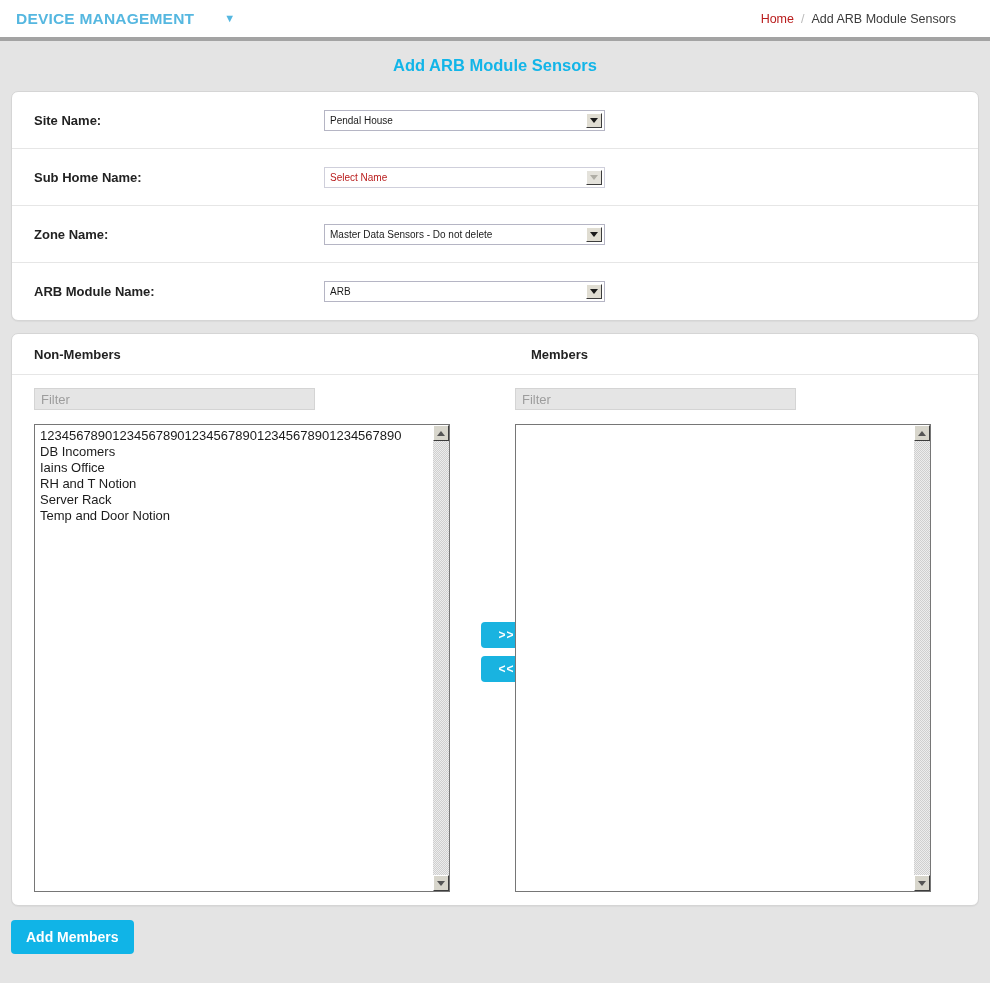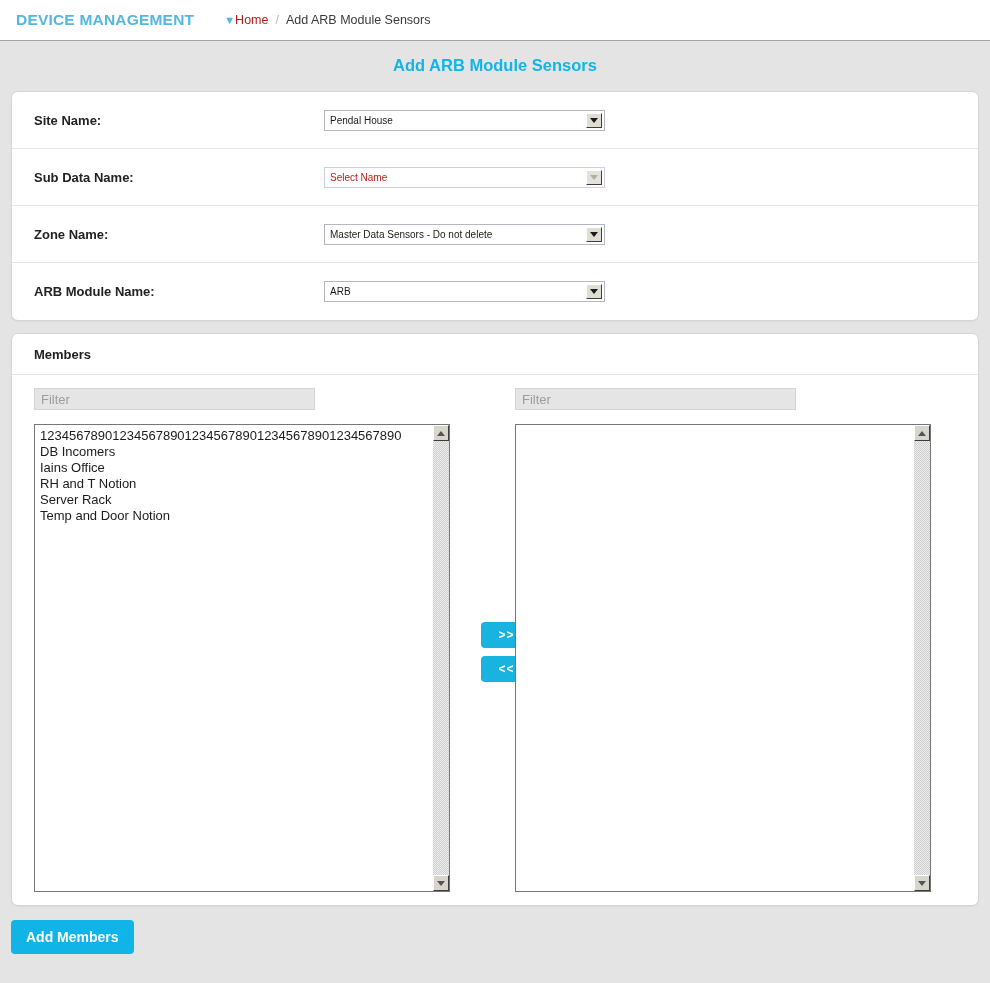--- a/index.html
+++ b/index.html
@@ -14,22 +14,23 @@
     font-size: 13px;
     color: #333;
   }
 
   
   #topbar {
     height: 41px;
     background: #ffffff;
     display: flex;
     align-items: center;
-    padding: 0 22px 0 16px;
-    border-bottom: 1px solid #a3a3a3;
+    justify-content: space-between;
+    padding: 0 34px 0 16px;
+    border-bottom: 4px solid #a3a3a3;
   }
   #brand-wrap { display: flex; align-items: center; }
   #brand {
     color: #55b7e0;
     font-weight: bold;
     font-size: 15.5px;
     letter-spacing: 0.2px;
   }
   #brand-caret {
     margin-left: 30px;
@@ -289,21 +290,21 @@
 
   <div class="form-row">
     <span class="form-label">Site Name:</span>
     <div class="wselect">
       <span class="wselect-text">Pendal House</span>
       <span class="wselect-btn"></span>
     </div>
   </div>
 
   <div class="form-row">
-    <span class="form-label">Sub Data Name:</span>
+    <span class="form-label">Sub Home Name:</span>
     <div class="wselect disabled">
       <span class="wselect-text">Select Name</span>
       <span class="wselect-btn"></span>
     </div>
   </div>
 
   <div class="form-row">
     <span class="form-label">Zone Name:</span>
     <div class="wselect">
       <span class="wselect-text">Master Data Sensors - Do not delete</span>
@@ -317,20 +318,21 @@
       <span class="wselect-text">ARB</span>
       <span class="wselect-btn"></span>
     </div>
   </div>
 
 </div>
 
 <div class="panel" id="dual-panel">
 
   <div id="dual-head">
+    <span class="dual-head-title" id="head-nonmembers">Non-Members</span>
     <span class="dual-head-title">Members</span>
   </div>
 
   <div id="dual-body">
 
     <div class="dual-col">
       <input class="filter-input" type="text" placeholder="Filter" style="">
       <div class="listbox">
         <ul id="nonmembers-list">
             <li>12345678901234567890123456789012345678901234567890</li>

